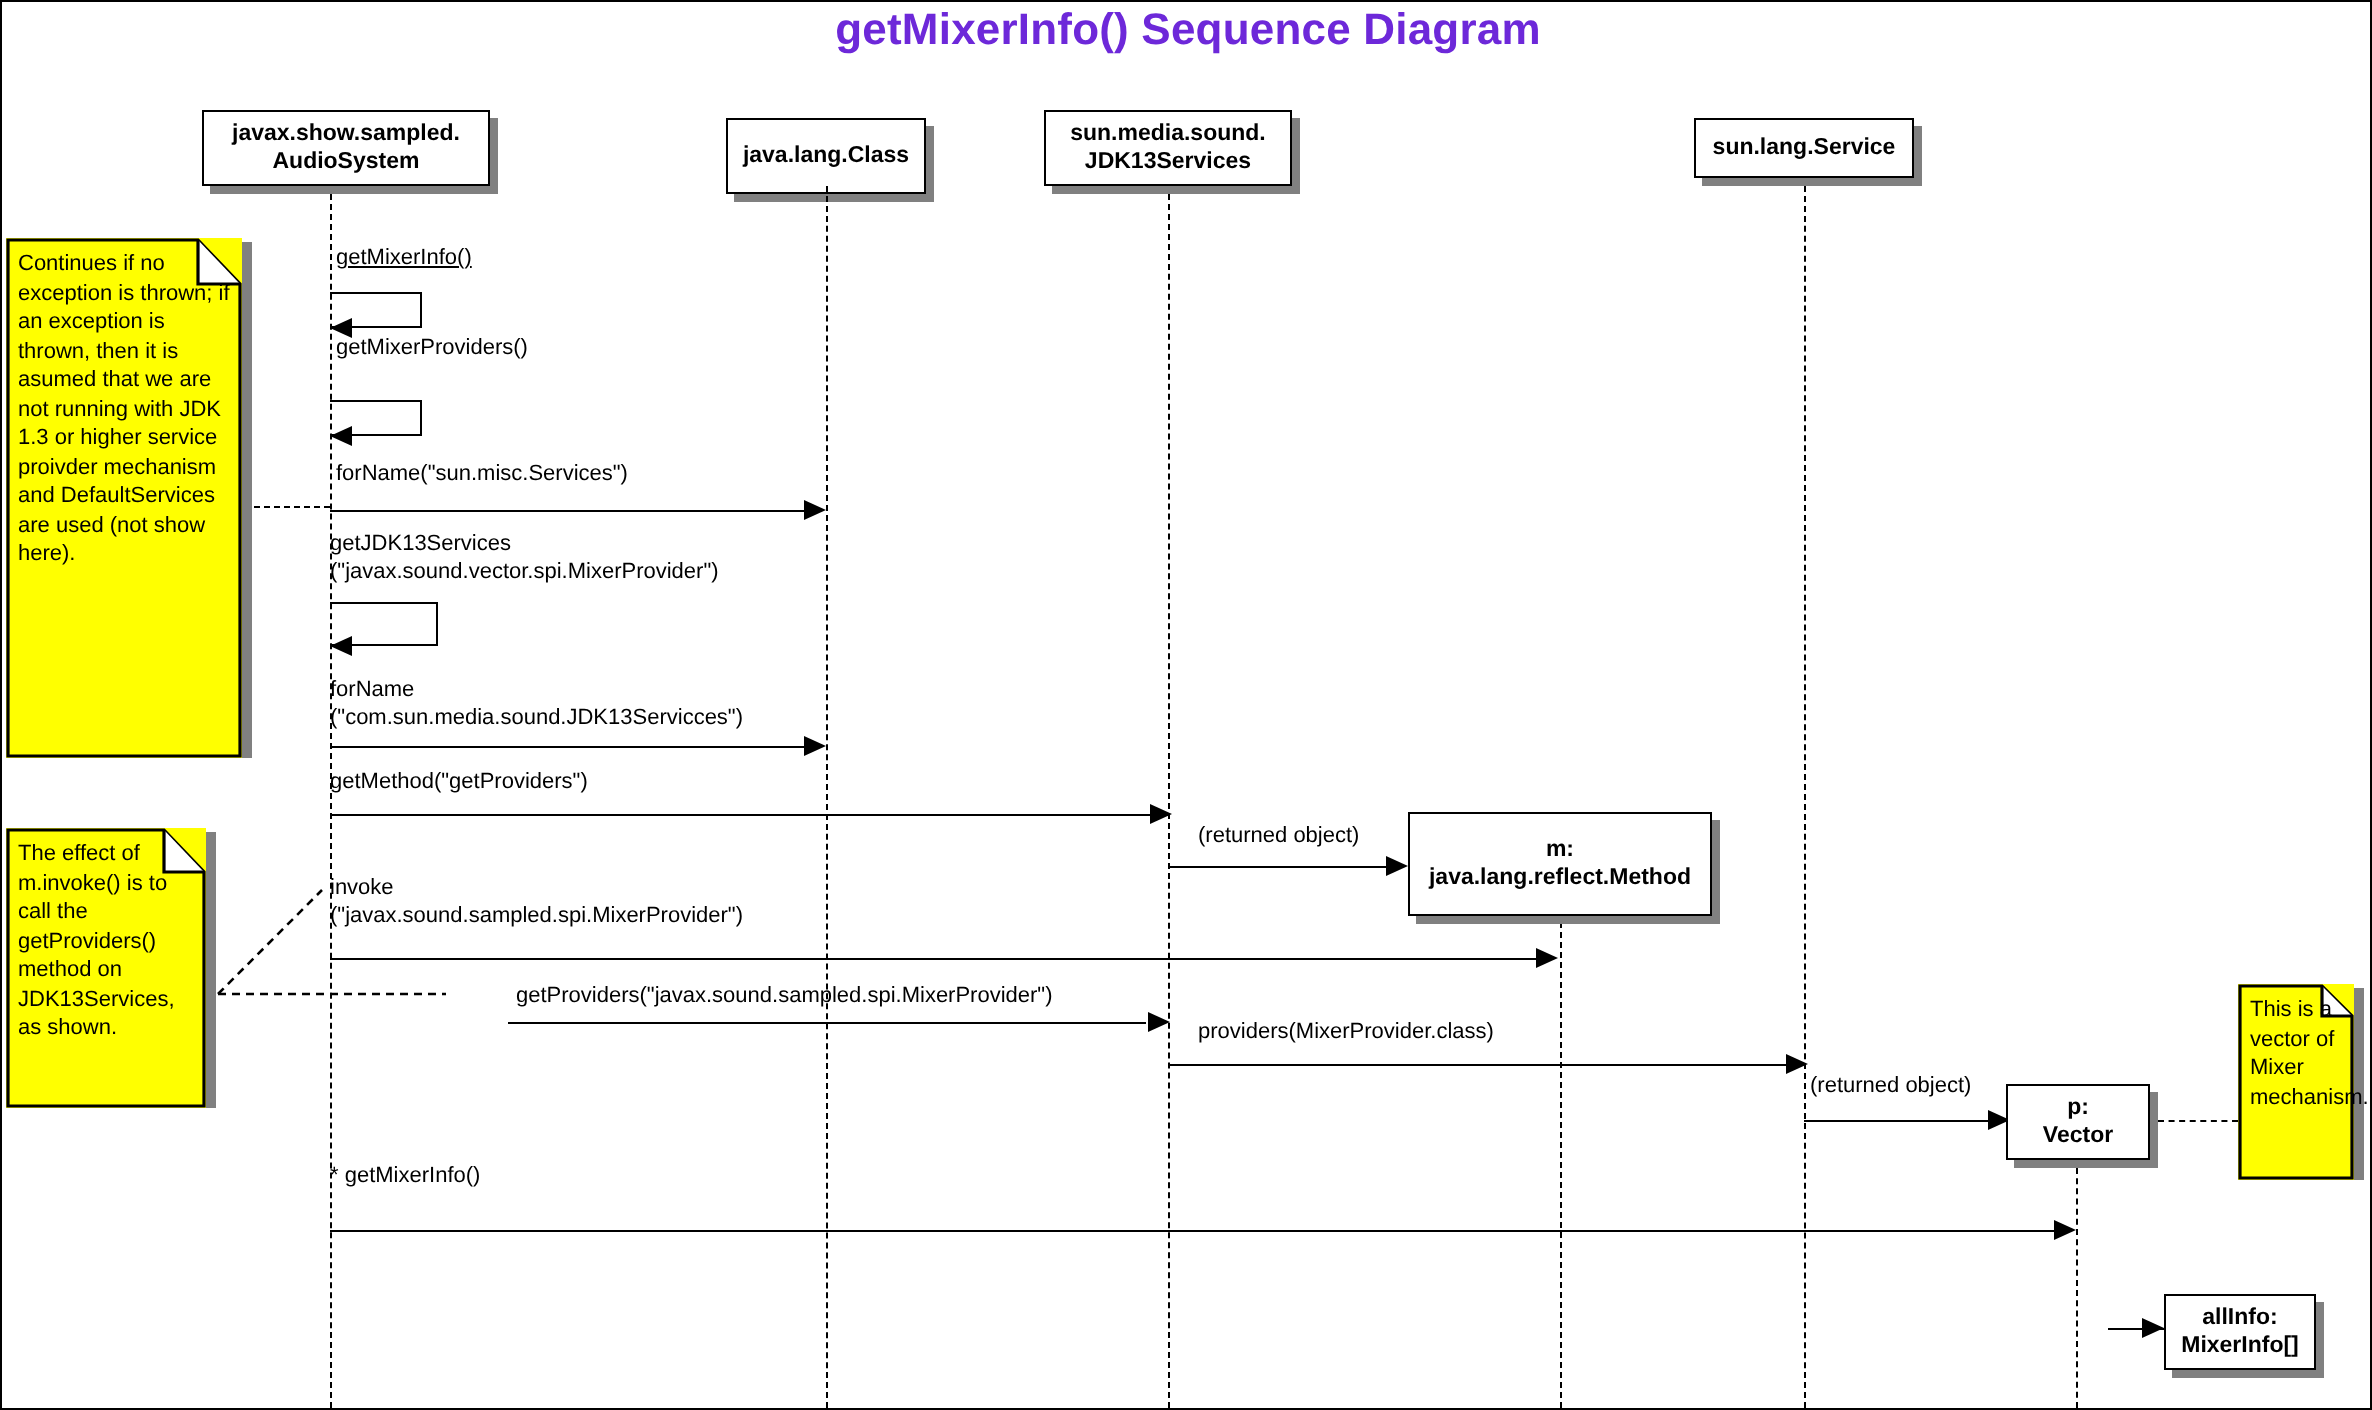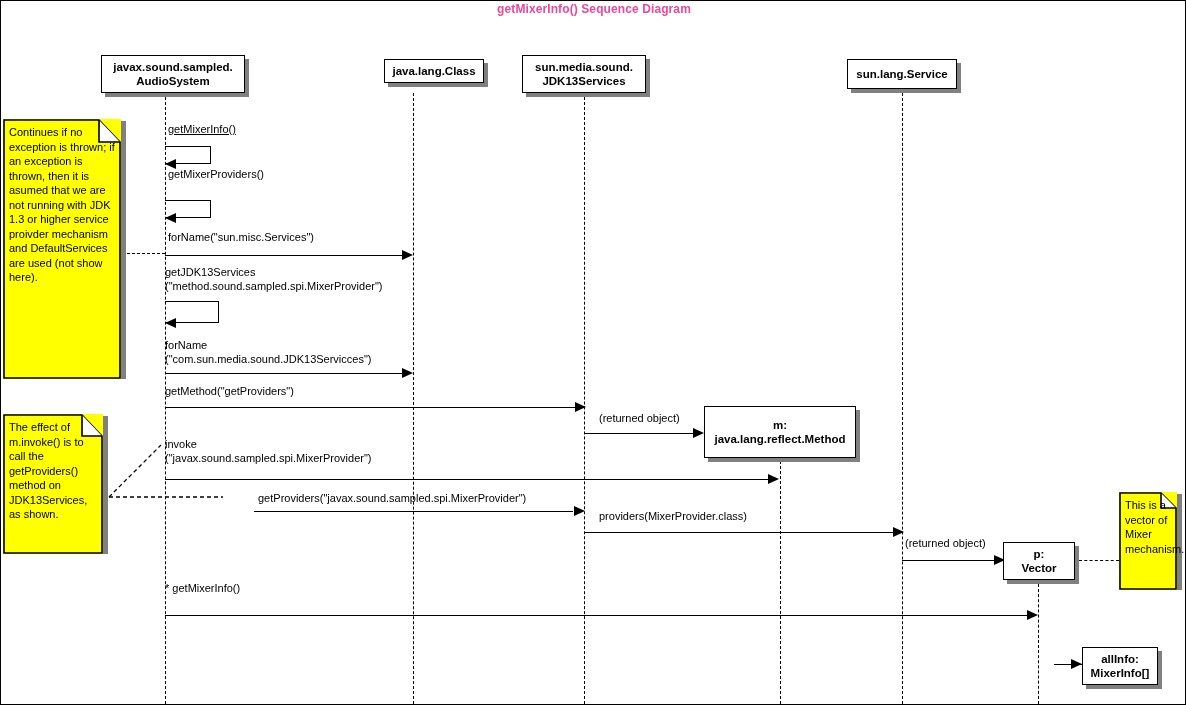--- a/index.html
+++ b/index.html
@@ -18,23 +18,23 @@
     border: 1px solid #000000;
     box-sizing: border-box;
     overflow: hidden;
   }
   #diagram-title {
     position: absolute;
     left: 0;
     top: 1px;
     width: 1186px;
     text-align: center;
-    font-size: 12px;
+    font-size: 22px;
     font-weight: bold;
-    color: #ec4899;
+    color: #6d28d9;
     letter-spacing: 0.1px;
   }
   
   .lifeline-head {
     position: absolute;
     background: #ffffff;
     border: 1.5px solid #000000;
     box-shadow: 4px 4px 0 0 #808080;
     box-sizing: border-box;
     text-align: center;
@@ -130,24 +130,24 @@
   }
 </style>
 </head>
 <body>
 
 <div id="canvas">
 
   <div id="diagram-title">getMixerInfo() Sequence Diagram</div>
 
   <div class="lifeline-head" style="left:100px; top:54px; width:144px; height:38px;">
-    <span>javax.sound.sampled.
+    <span>javax.show.sampled.
 AudioSystem</span>
   </div>
-  <div class="lifeline-head" style="left:383px; top:58px; width:100px; height:24px;">
+  <div class="lifeline-head" style="left:362px; top:58px; width:100px; height:38px;">
     <span>java.lang.Class</span>
   </div>
   <div class="lifeline-head" style="left:521px; top:54px; width:124px; height:38px;">
     <span>sun.media.sound.
 JDK13Services</span>
   </div>
   <div class="lifeline-head" style="left:846px; top:58px; width:110px; height:30px;">
     <span>sun.lang.Service</span>
   </div>
 
@@ -199,21 +199,21 @@
 
   <div class="msg-label" style="left:167px; top:167px;">getMixerProviders()</div>
   <div class="self-call" style="left:164px; top:199px; width:46px; height:18px;"></div>
   <div class="arrow-left" style="left:164px; top:212px;"></div>
 
   <div class="msg-label" style="left:167px; top:230px;">forName("sun.misc.Services")</div>
   <div class="msg-line" style="left:164px; top:254px; width:240px;"></div>
   <div class="arrow-right" style="left:401px; top:249px;"></div>
 
   <div class="msg-label" style="left:164px; top:265px;">getJDK13Services
-("method.sound.sampled.spi.MixerProvider")</div>
+("javax.sound.vector.spi.MixerProvider")</div>
   <div class="self-call" style="left:164px; top:300px; width:54px; height:22px;"></div>
   <div class="arrow-left" style="left:164px; top:317px;"></div>
 
   <div class="msg-label" style="left:164px; top:338px;">forName
 ("com.sun.media.sound.JDK13Servicces")</div>
   <div class="msg-line" style="left:164px; top:372px; width:240px;"></div>
   <div class="arrow-right" style="left:401px; top:367px;"></div>
 
   <div class="msg-label" style="left:164px; top:384px;">getMethod("getProviders")</div>
   <div class="msg-line" style="left:164px; top:406px; width:420px;"></div>

